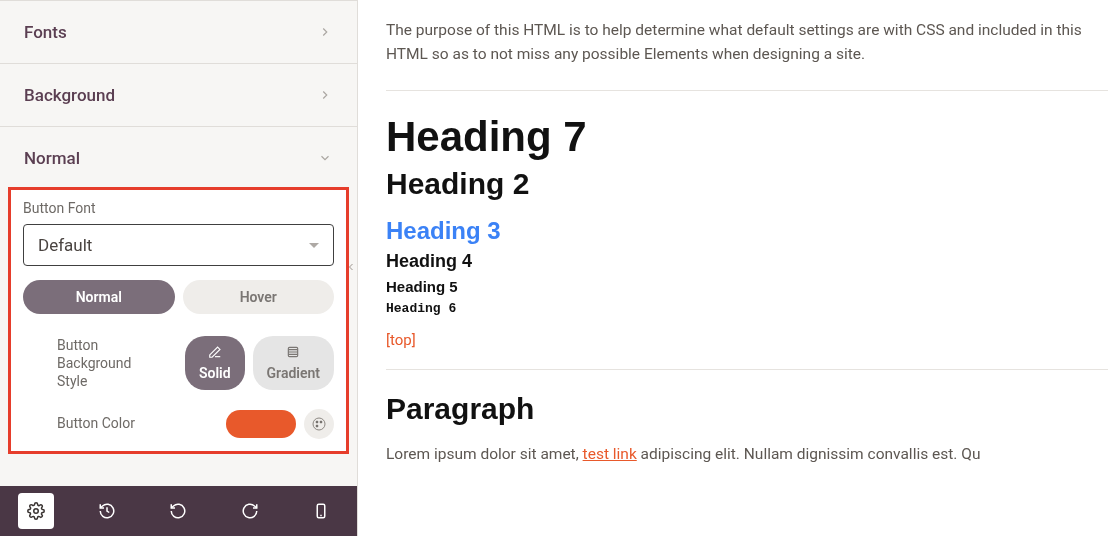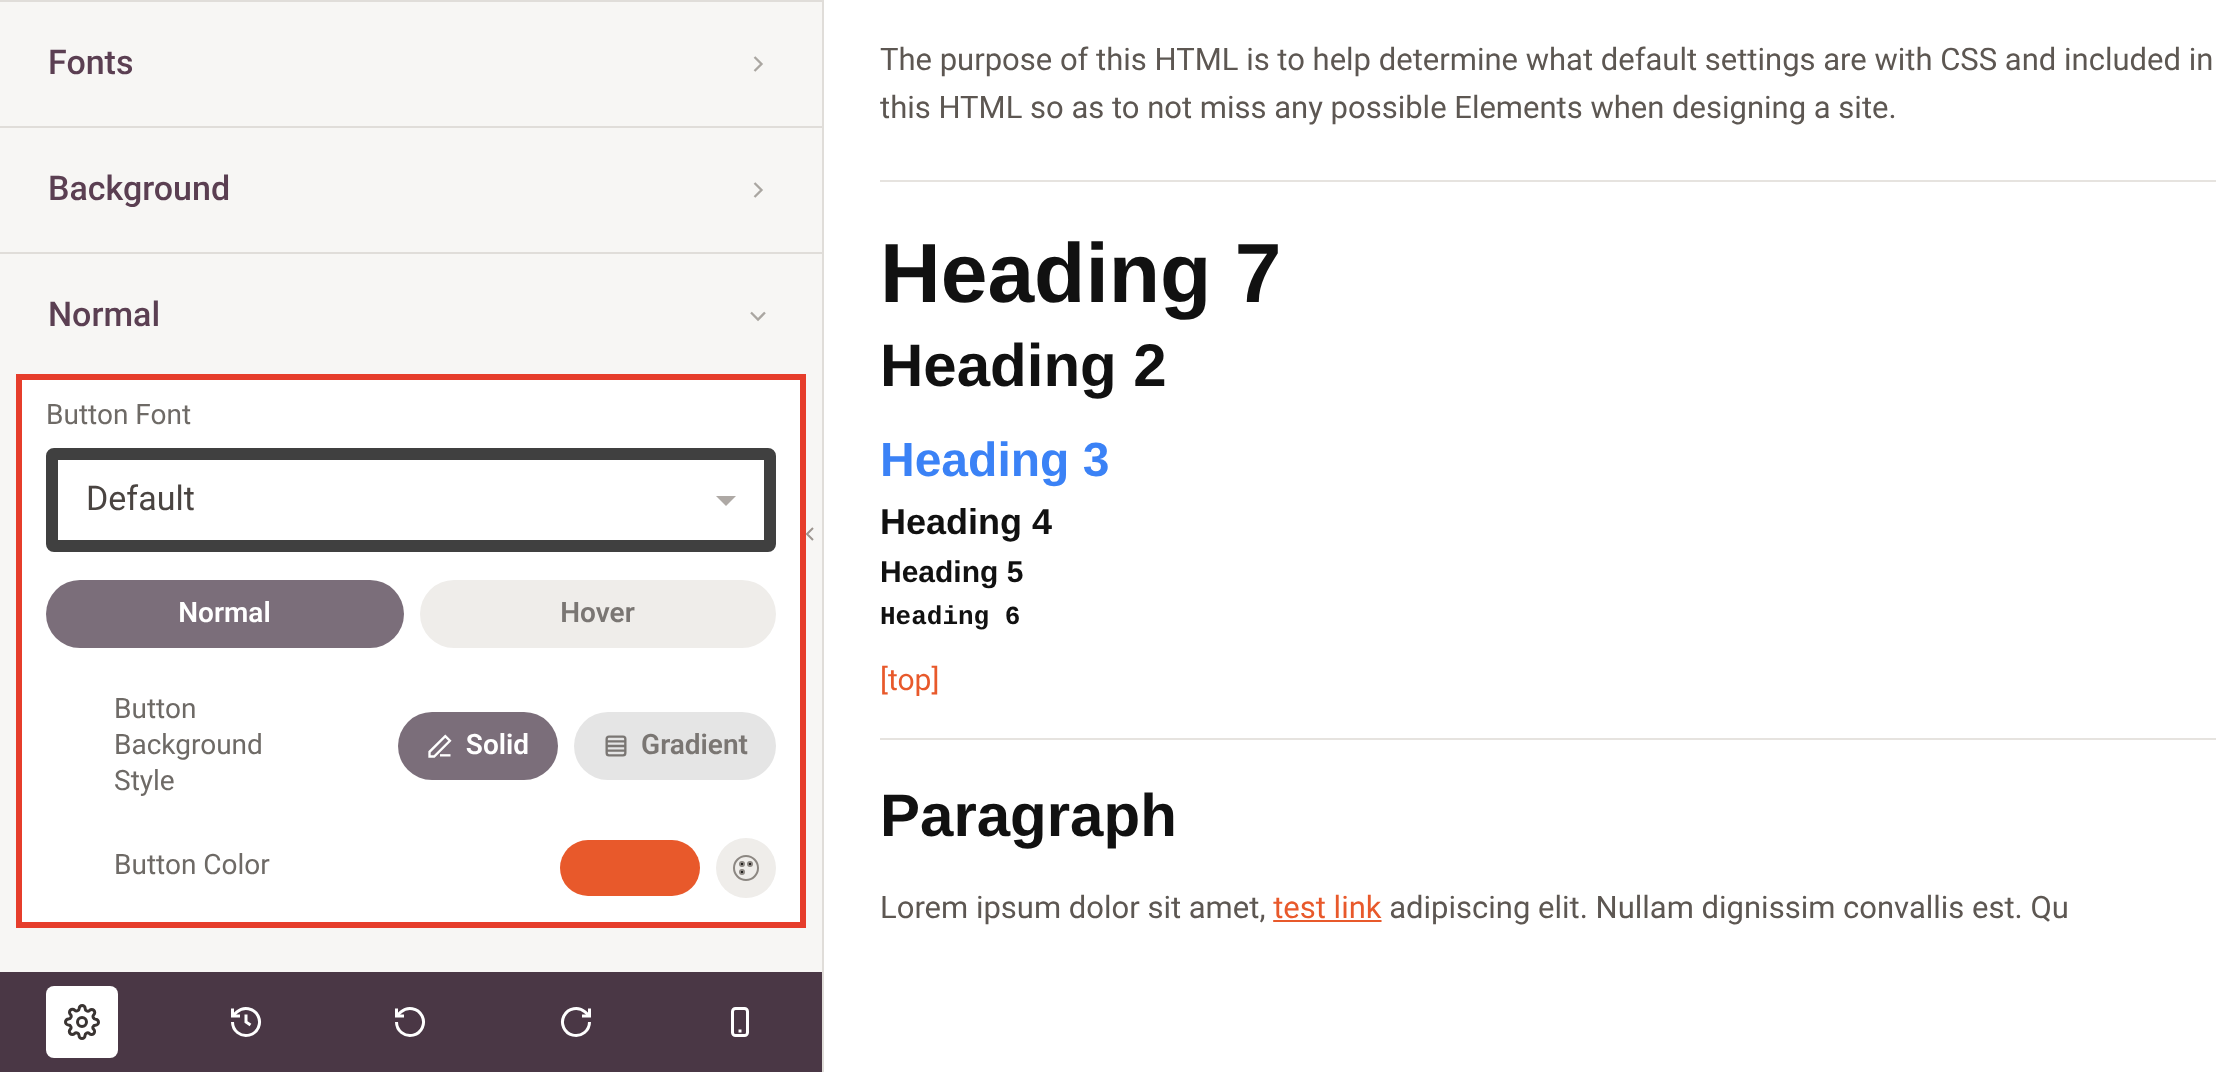--- a/index.html
+++ b/index.html
@@ -14,21 +14,21 @@
       overflow: hidden;
       background: #fff;
     }
     .app {
       display: flex;
       width: 100%;
       height: 100%;
     }
     
     .sidebar {
-      width: 412px;
+      width: 358px;
       background: #f7f6f4;
       border-right: 1px solid #e0ddd9;
       display: flex;
       flex-direction: column;
       position: relative;
     }
     .sidebar-content {
       flex: 1;
       overflow-y: auto;
       padding-bottom: 50px;
@@ -68,21 +68,21 @@
       margin: -2px 8px 0 8px;
       background: #fff;
       padding: 10px 12px 12px;
     }
     .panel-label {
       color: #6e6a66;
       font-size: 14px;
       margin-bottom: 8px;
     }
     .select-wrap {
-      border: 6px solid #404040;
+      border: 1px solid #404040;
       border-radius: 4px;
       padding: 10px 14px;
       display: flex;
       align-items: center;
       justify-content: space-between;
       background: #fff;
       margin-bottom: 14px;
       cursor: pointer;
     }
     .select-value {
@@ -138,20 +138,21 @@
     }
     .opt-pill {
       padding: 9px 14px;
       border-radius: 20px;
       font-size: 14px;
       font-weight: 600;
       cursor: pointer;
       display: inline-flex;
       align-items: center;
       gap: 6px;
+      flex-direction: column;
     }
     .opt-pill.active {
       background: #7b6e7a;
       color: #fff;
     }
     .opt-pill.inactive {
       background: #e5e5e5;
       color: #7a7673;
     }
     .opt-pill .ico {

